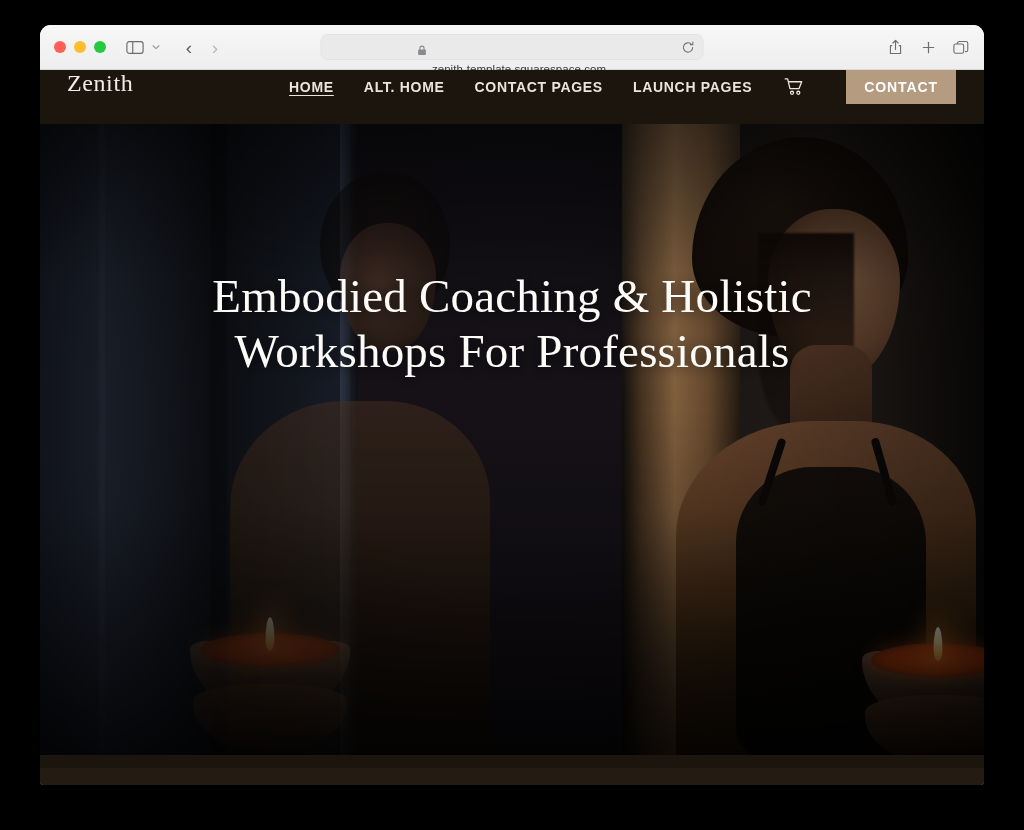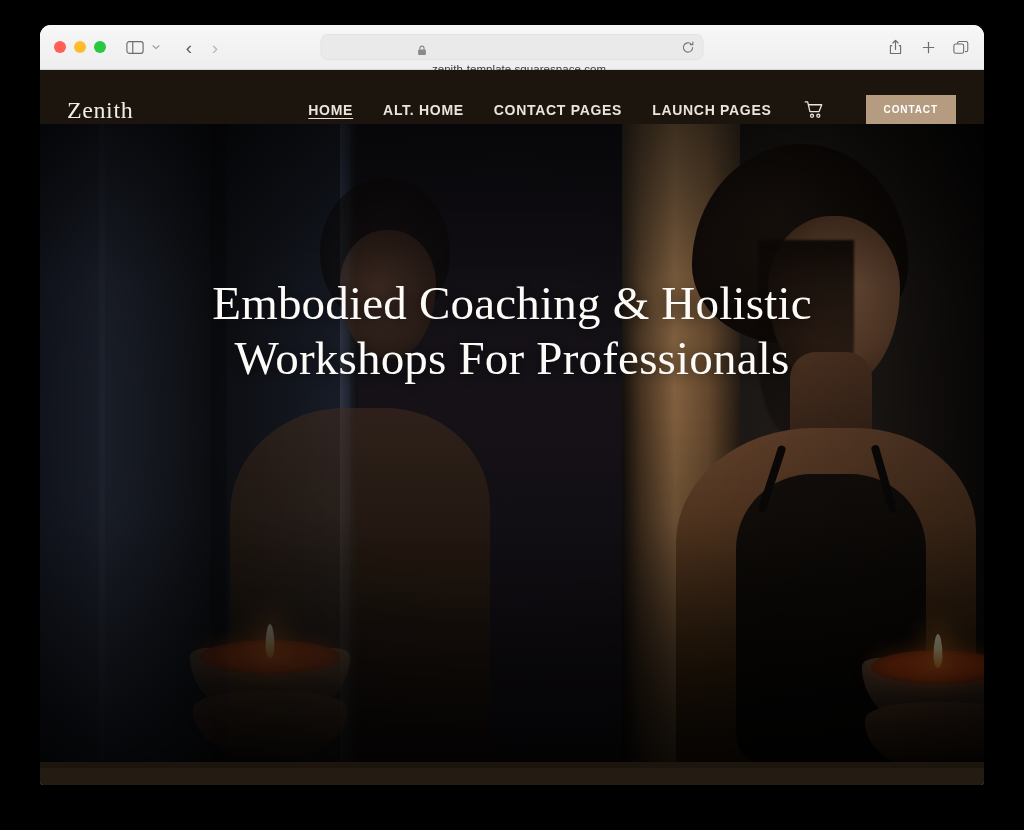--- a/index.html
+++ b/index.html
@@ -119,21 +119,21 @@
     background: #1b150e;
     overflow: hidden;
   }
 
   .site-header {
     position: absolute;
     left: 0; top: 0; right: 0;
     height: 54px;
     background: #1b150e;
     display: flex;
-    align-items: flex-end;
+    align-items: flex-start;
     padding: 0 28px 0 27px;
     z-index: 5;
   }
 
   .brand {
     font-family: "Liberation Serif", serif;
     font-size: 24px;
     color: #f0ece6;
     letter-spacing: 0.6px;
     font-weight: 400;
@@ -157,32 +157,32 @@
   .nav-link.active { text-decoration: underline; text-underline-offset: 3px; }
 
   .cart-icon { width: 21px; height: 20px; color: #eae5dd; margin-left: 8px; }
 
   .contact-btn {
     margin-left: 17px;
     background: #b59b80;
     color: #ffffff;
     border: none;
     font-family: "Liberation Sans", sans-serif;
-    font-size: 10px;
+    font-size: 14px;
     font-weight: 700;
     letter-spacing: 0.9px;
     padding: 9px 18px;
     cursor: pointer;
   }
 
   
   .hero {
     position: absolute;
     left: 0;
-    top: 48px;
+    top: 41px;
     width: 944px;
     height: 644px;
     overflow: hidden;
     background: #0a0a0c;
   }
 
   .hero-art { position: absolute; inset: 0; }
 
   
   .wall-left {

